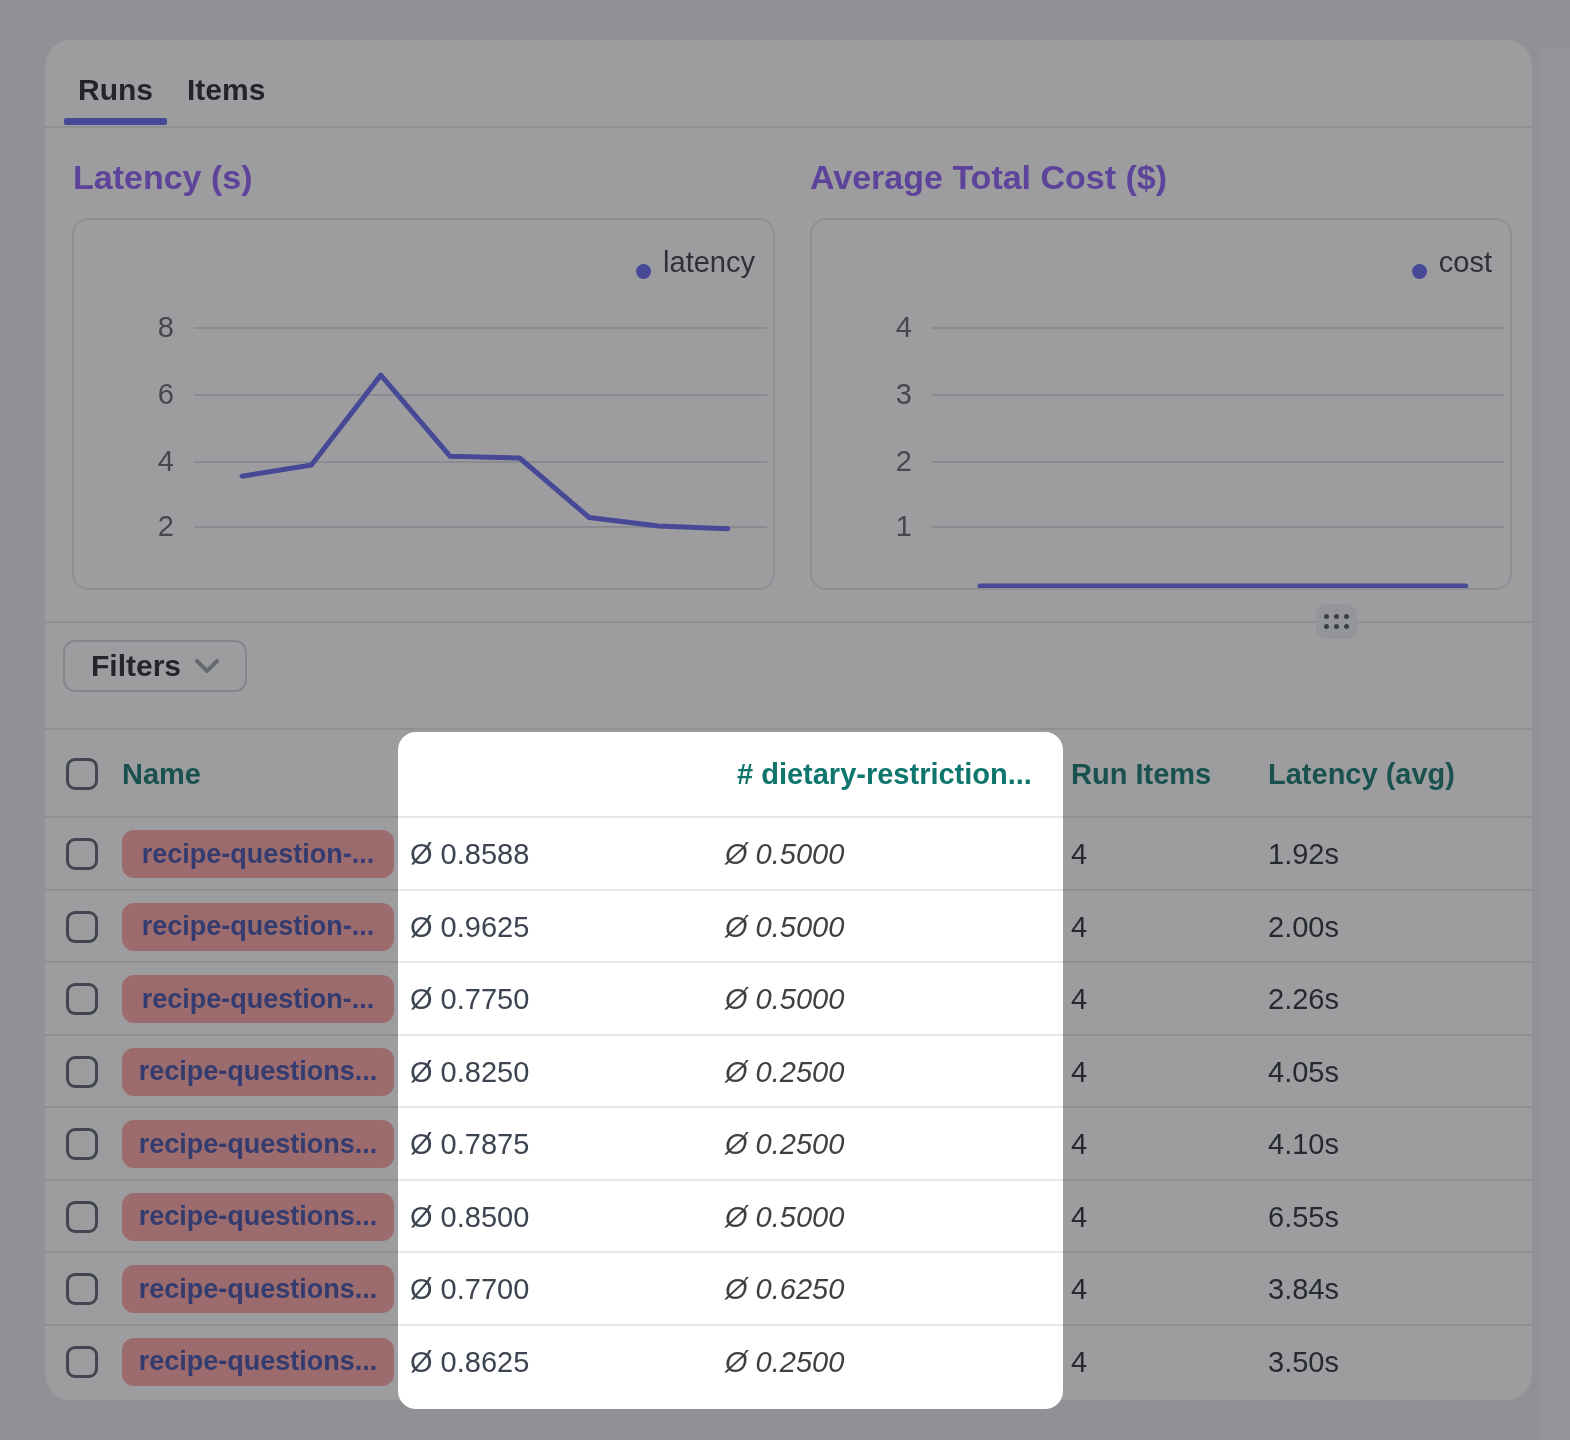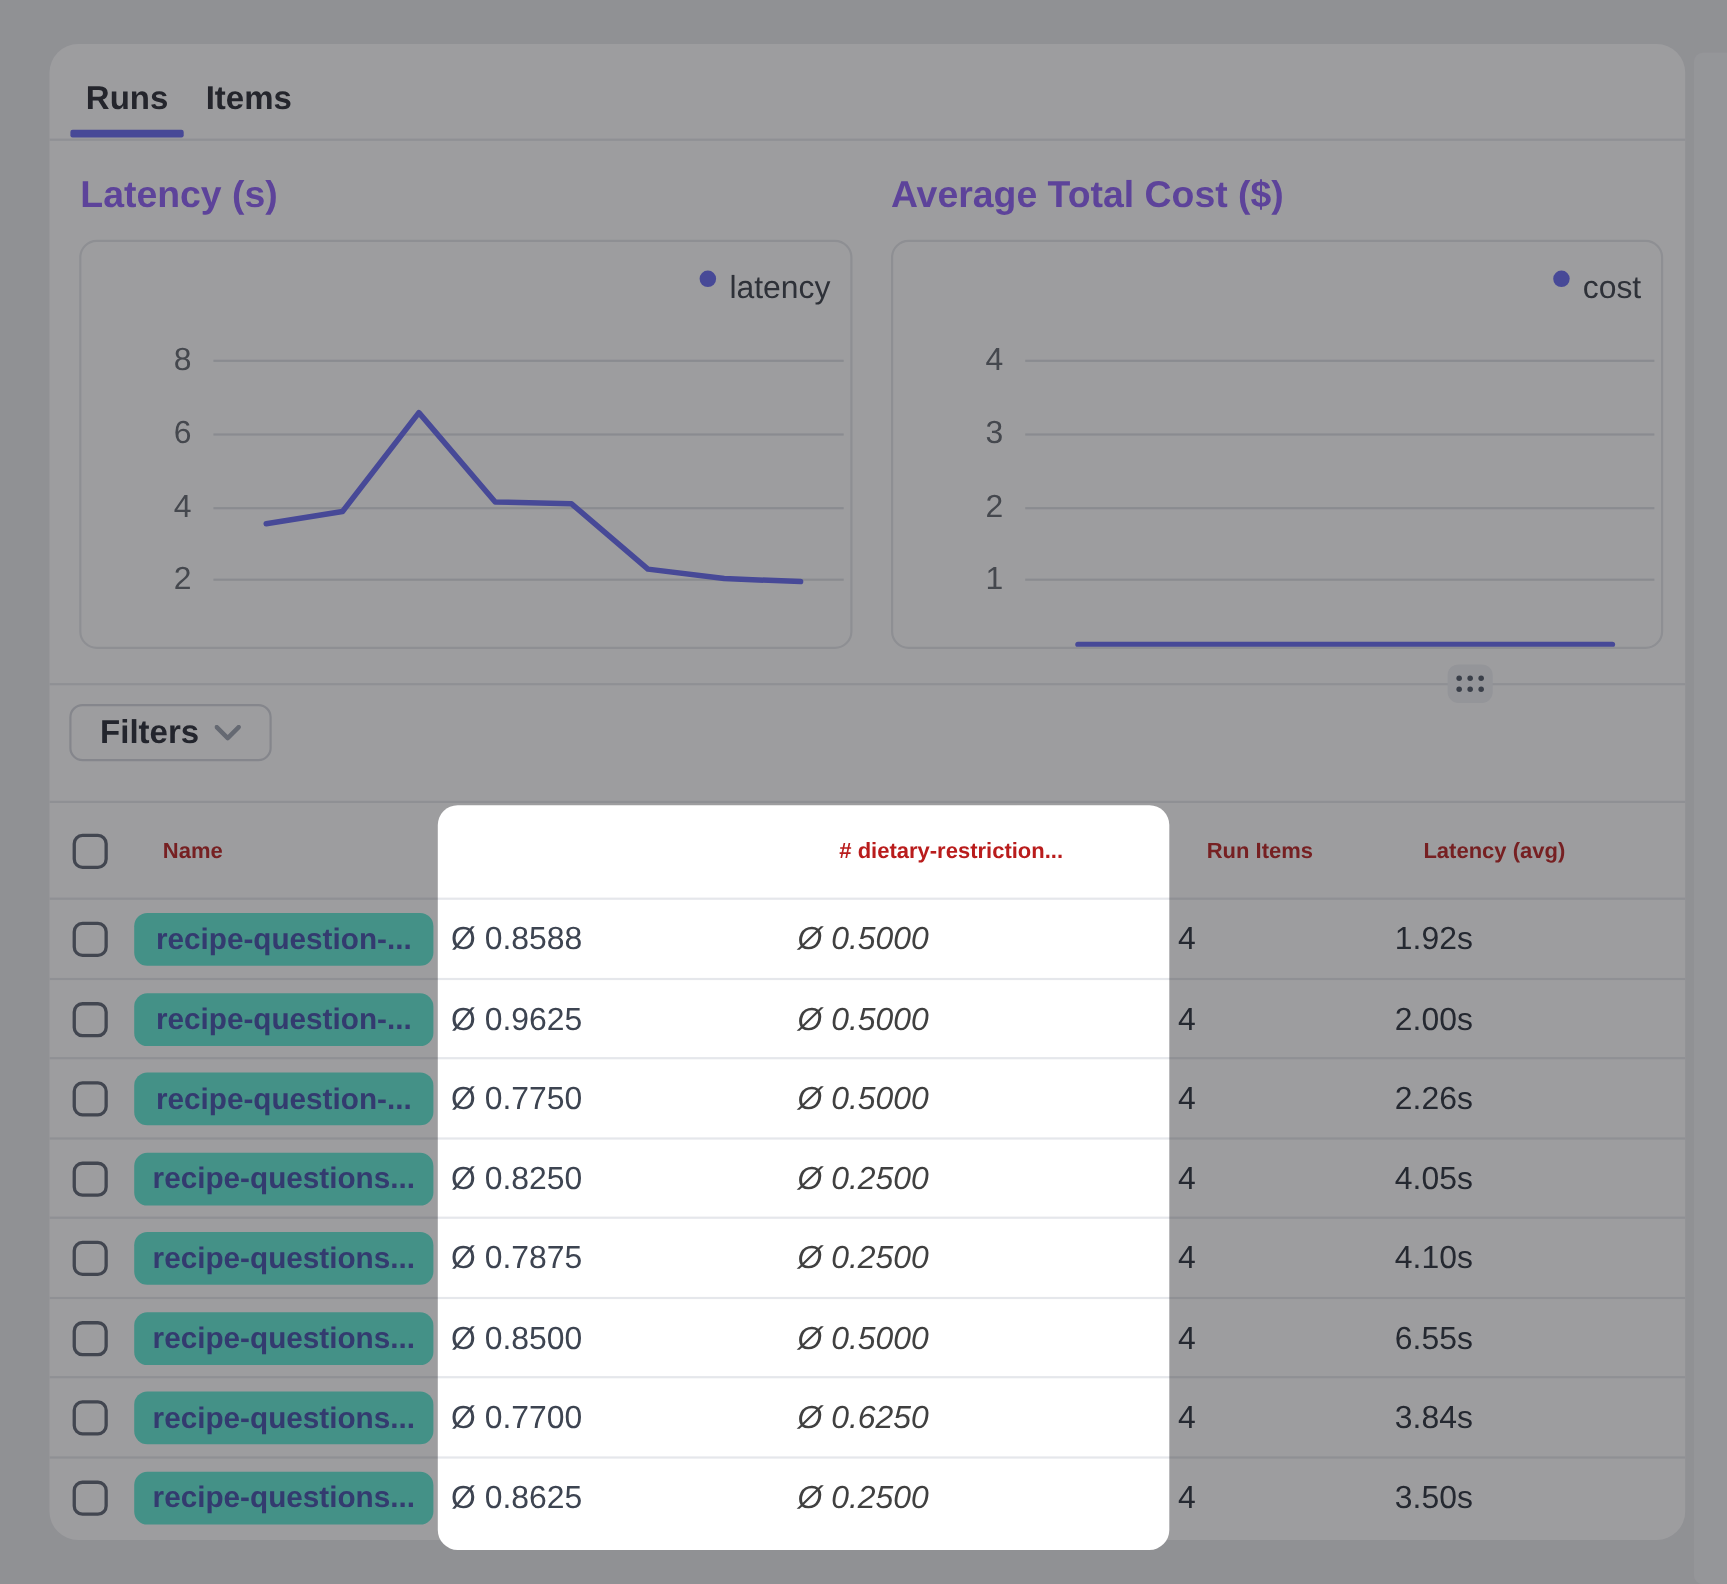--- a/index.html
+++ b/index.html
@@ -29,21 +29,21 @@
   .sec-title { position:absolute; top:118px; font-size:34px; font-weight:700; color:#8b5cf6; }
   .sec-title.latency { left:28px; }
   .sec-title.cost    { left:765px; }
 
   
   .chartbox { position:absolute; top:178px; height:372px; border:2px solid #e4e6ea;
               border-radius:16px; }
   .chartbox.c1 { left:27px;  width:703px; }
   .chartbox.c2 { left:765px; width:702px; }
 
-  .legend { position:absolute; right:18px; top:26px; display:flex; align-items:flex-start; gap:12px; }
+  .legend { position:absolute; right:18px; top:26px; display:flex; align-items:flex-end; gap:12px; }
   .legend-dot { width:15px; height:15px; border-radius:50%; }
   .legend-label { font-size:29px; color:#363b44; }
 
   .gridline { position:absolute; left:120px; right:6px; height:2px; background:#dcdfe3; }
   .tick { position:absolute; left:0; width:100px; height:34px; line-height:34px;
           text-align:right; font-size:29px; color:#5f646c; }
 
   svg.chartsvg { position:absolute; left:0; top:0; }
 
   
@@ -64,34 +64,34 @@
   .spotlight-bg { position:absolute; left:353px; top:692px; width:665px; height:677px;
                   background:#ffffff; border-radius:18px; }
 
   
   .table { position:absolute; left:0; top:688px; width:1487px; }
   .thead { position:relative; height:88px; border-top:2px solid #e5e7eb; }
   .trow  { position:relative; height:72.5px; border-top:2px solid #e5e7eb; }
   .trow:last-child { border-bottom:0; }
 
   .hcell { position:absolute; top:0; height:88px; line-height:88px;
-           font-size:20px; font-weight:700; color:#b91c1c; white-space:nowrap;margin-left:26px; }
+           font-size:29px; font-weight:700; color:#0f766e; white-space:nowrap; }
   .h-name  { left:77px; }
   .h-conc  { left:365px; }
   .h-diet  { left:692px; }
   .h-items { left:1026px; }
   .h-lat   { left:1223px; }
 
   .checkbox { position:absolute; left:21px; width:32px; height:32px; border:3px solid #596170;
               border-radius:9px; background:transparent; cursor:pointer; }
   .thead .checkbox { top:28px; }
   .trow  .checkbox { top:20px; }
 
   .badge { position:absolute; left:77px; top:12px; width:272px; height:48px;
-           background:#5eead4; border-radius:12px; display:flex; align-items:center;
+           background:#fca5a5; border-radius:12px; display:flex; align-items:center;
            justify-content:center; font-size:27px; font-weight:700; color:#3f4da8;
            white-space:nowrap; cursor:pointer; }
 
   .cell { position:absolute; top:0; height:72.5px; line-height:72.5px; font-size:29px;
           white-space:nowrap; }
   .c-conc  { left:365px; color:#3d4451; }
   .c-diet  { left:680px; color:#404040;font-style:italic; }
   .c-items { left:1026px; color:#262c37; }
   .c-lat   { left:1223px; color:#262c37; }
 

